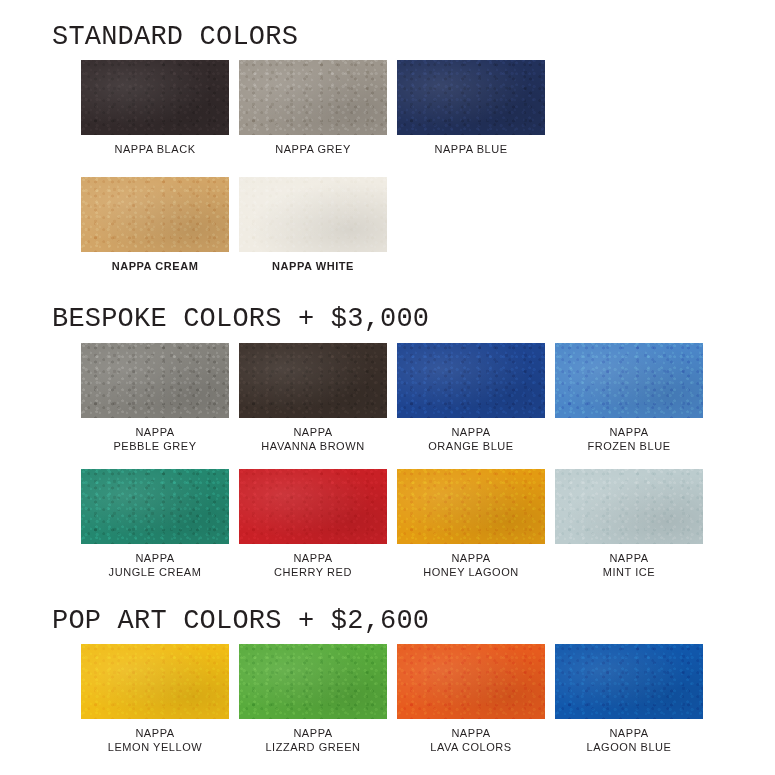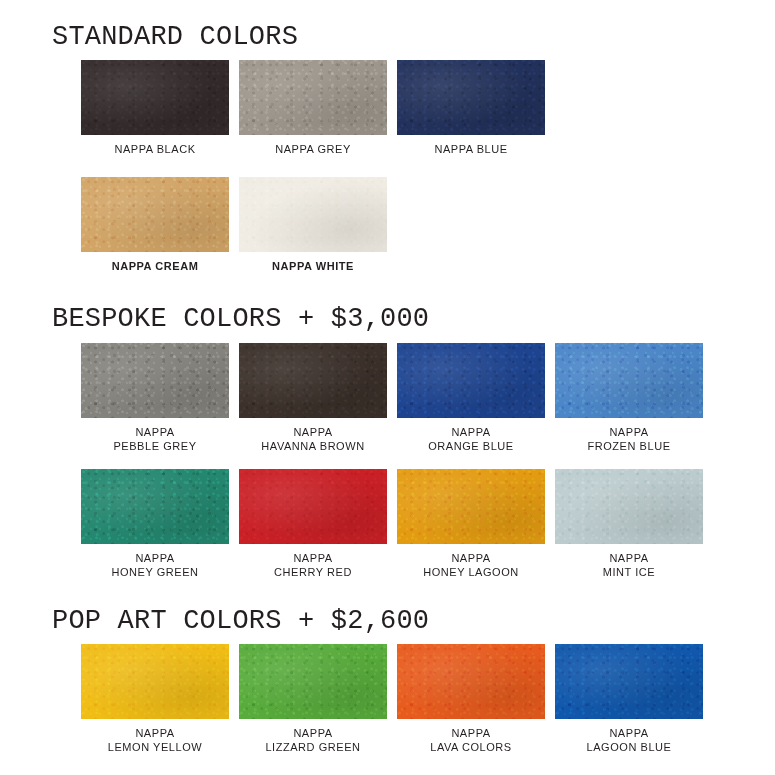--- a/index.html
+++ b/index.html
@@ -183,21 +183,21 @@
           <span class="label-line">FROZEN BLUE</span>
         </span>
       </div>
     </div>
 
     <div class="swatch-grid row-2">
       <div class="swatch-cell">
         <span class="swatch-chip" style="background-color: rgb(36, 135, 111);"></span>
         <span class="swatch-label">
           <span class="label-line">NAPPA</span>
-          <span class="label-line">HONEY GREEN</span>
+          <span class="label-line">JUNGLE CREAM</span>
         </span>
       </div>
       <div class="swatch-cell">
         <span class="swatch-chip" style="background-color: rgb(201, 32, 38);"></span>
         <span class="swatch-label">
           <span class="label-line">NAPPA</span>
           <span class="label-line">CHERRY RED</span>
         </span>
       </div>
       <div class="swatch-cell">

